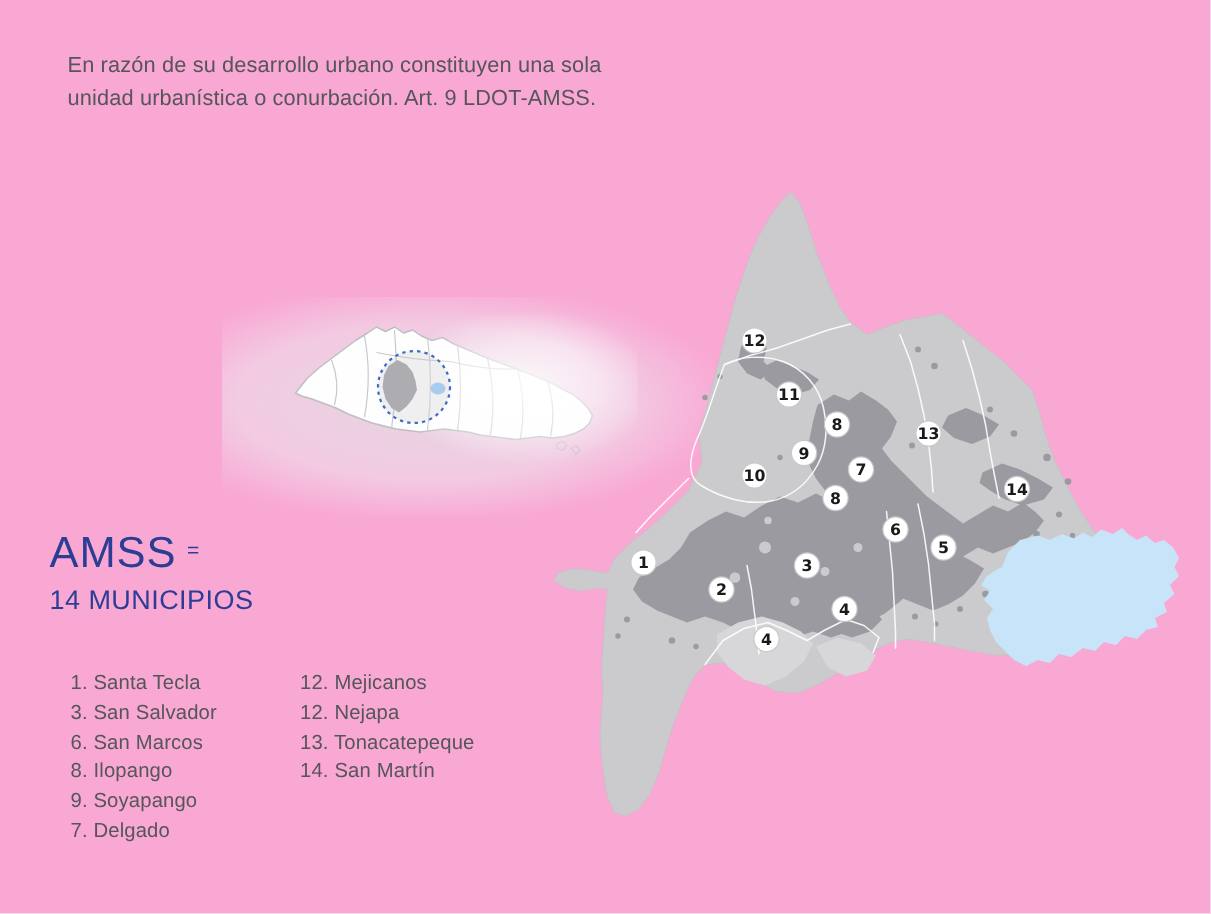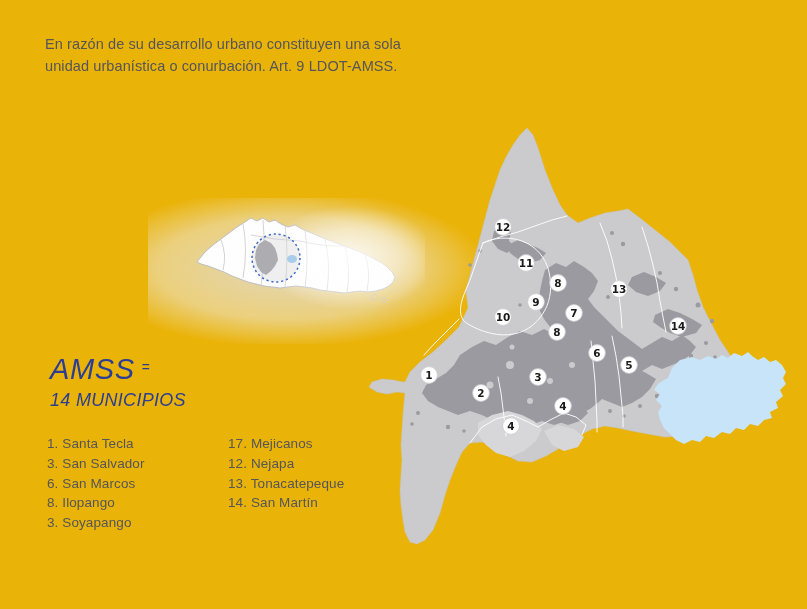--- a/index.html
+++ b/index.html
@@ -1,35 +1,35 @@
 <!DOCTYPE html>
 <html><head>
 <meta charset="utf-8">
 <style>
   html,body{margin:0;padding:0;background:#ffffff;}
   .slide{
-    position:relative;width:807px;height:609px;background:#eab308;overflow:hidden;
+    position:relative;width:807px;height:609px;background:#f9a8d4;overflow:hidden;
     font-family:"Liberation Sans","DejaVu Sans",sans-serif;
   }
   .intro{
     position:absolute;left:45px;top:33px;width:440px;
     font-size:14.5px;line-height:22px;color:#55555a;letter-spacing:0.1px;
   }
   .halo{
     position:absolute;left:148px;top:198px;width:330px;height:146px;
     background:radial-gradient(ellipse at 42% 48%, rgba(224,224,229,0.8) 0%, rgba(236,236,240,0.5) 48%, rgba(255,255,255,0) 74%);
     pointer-events:none;
   }
   .inset-map{position:absolute;left:185px;top:200px;width:240px;height:125px;}
   .main-map{position:absolute;left:360px;top:115px;width:445px;height:445px;}
-  .amss-title{position:absolute;left:50px;top:354px;color:#2b3e94;font-style:italic;}
+  .amss-title{position:absolute;left:33px;top:354px;color:#2b3e94;}
   .amss-acronym{font-size:29px;line-height:30px;letter-spacing:0.6px;}
   .amss-eq{font-size:14px;margin-left:7px;vertical-align:7px;}
   .amss-count{font-size:18px;margin-top:6px;letter-spacing:0.3px;}
-  .mun-list{position:absolute;left:47px;top:434px;display:flex;gap:28px;}
+  .mun-list{position:absolute;left:47px;top:445px;display:flex;}
   .mun-list ul{
     list-style:none;margin:0;padding:0;
     font-size:13.5px;line-height:19.8px;color:#55555a;letter-spacing:0.1px;
   }
   .mun-col-1{width:153px;}
 </style>
 </head>
 <body>
 
 <div class="slide">
@@ -215,23 +215,24 @@
     </div>
     <div class="amss-count">14 MUNICIPIOS</div>
   </div>
 
   <div class="mun-list">
     <ul class="mun-col-1">
         <li>1. Santa Tecla</li>
         <li>3. San Salvador</li>
         <li>6. San Marcos</li>
         <li>8. Ilopango</li>
-        <li>3. Soyapango</li>
+        <li>9. Soyapango</li>
+        <li>7. Delgado</li>
       </ul>
     <ul class="mun-col-2">
-        <li>17. Mejicanos</li>
+        <li>12. Mejicanos</li>
         <li>12. Nejapa</li>
         <li>13. Tonacatepeque</li>
         <li>14. San Martín</li>
       </ul>
   </div>
 
 </div>
 
 </body></html>

